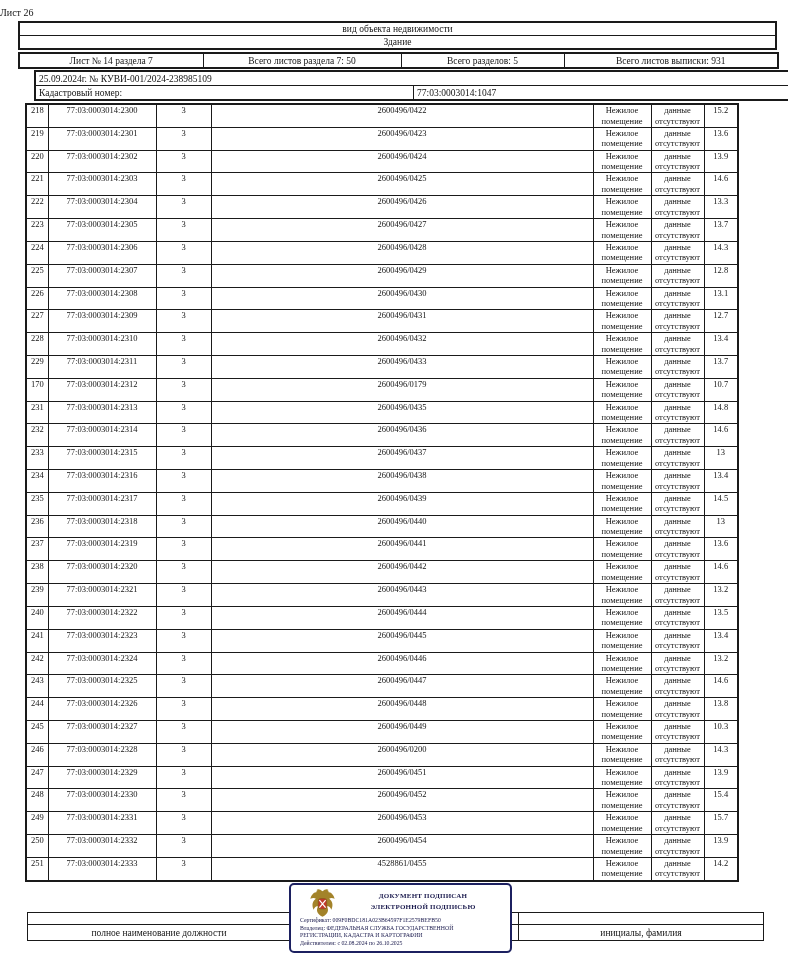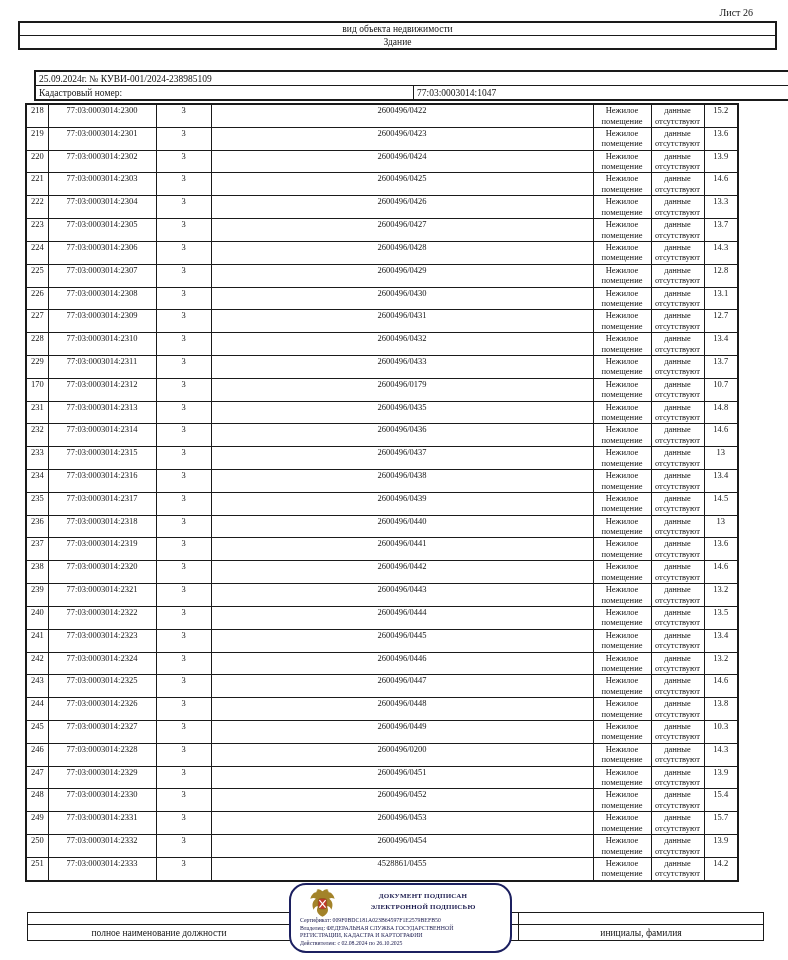--- a/index.html
+++ b/index.html
@@ -1,19 +1,19 @@
 <!DOCTYPE html>
 <html><head>
 <meta charset="utf-8">
 <style>
   html,body{margin:0;padding:0;background:#ffffff;}
   .page{position:relative;width:788px;height:960px;background:#ffffff;overflow:hidden;
         font-family:"Liberation Serif","DejaVu Serif",serif;color:#141414;}
 
-  .sheet-label{position:absolute;top:7px;left:0;width:753px;text-align:right;font-size:10px;}
+  .sheet-label{position:absolute;top:7px;left:0;width:753px;text-align:left;font-size:10px;}
 
   table{border-collapse:collapse;table-layout:fixed;}
 
   .hdr-table{position:absolute;left:18px;top:21px;width:759px;border:2px solid #1a1a1a;}
   .hdr-table td{border:1px solid #1a1a1a;text-align:center;font-size:9.5px;height:12px;padding:0;overflow:hidden;}
 
   .section-table{position:absolute;left:18px;top:52px;width:759px;border:2px solid #1a1a1a;}
   .section-table td{border:1px solid #1a1a1a;text-align:center;font-size:9.5px;height:13px;padding:0;overflow:hidden;}
 
   .info-table{position:absolute;left:34px;top:70px;width:759px;border:2px solid #1a1a1a;}
@@ -23,21 +23,21 @@
   .data-table td{border:1px solid #1a1a1a;vertical-align:top;text-align:center;
                  font-size:8.5px;line-height:10.5px;padding:0;}
   .data-table td div{white-space:nowrap;}
 
   .bottom-table{position:absolute;left:27px;top:912px;width:736px;border:1px solid #1a1a1a;}
   .bottom-table td{border:1px solid #1a1a1a;text-align:center;font-size:9.5px;padding:0;overflow:hidden;margin-top:39px;}
   .bottom-table tr.spacer td{height:11px;}
   .bottom-table tr.labels td{height:15px;}
 
   .stamp{position:absolute;left:289px;top:883px;width:219px;height:66px;background:#fff;
-         border:2px solid #1c2060;border-radius:17px;z-index:5;color:#1b1b4e;}
+         border:2px solid #1c2060;border-radius:5px;z-index:5;color:#1b1b4e;}
   .stamp .emblem{position:absolute;left:18px;top:3px;width:27px;height:31px;}
   .stamp .titles{position:absolute;left:52px;top:6px;width:160px;text-align:center;
                  font-size:7px;font-weight:bold;line-height:11px;letter-spacing:.2px;}
   .stamp .details{position:absolute;left:9px;top:32px;width:203px;text-align:left;
                   font-size:5.8px;line-height:7.6px;white-space:nowrap;}
 </style>
 </head>
 <body>
 
 <div class="page">
@@ -48,20 +48,36 @@
     <tbody>
         <tr>
           <td>вид объекта недвижимости</td>
         </tr>
     <tr>
           <td>Здание</td>
         </tr>
   </tbody>
     </table>
 
+  <table class="section-table">
+    <colgroup>
+        <col style="width:184px">
+        <col style="width:198px">
+        <col style="width:163px">
+        <col style="width:214px">
+      </colgroup>
+    <tbody>
+        <tr>
+      <td>Лист № 14 раздела 7</td>
+      <td>Всего листов раздела 7: 50</td>
+      <td>Всего разделов: 5</td>
+      <td>Всего листов выписки: 931</td>
+    </tr>
+  </tbody>
+    </table>
 
   <table class="info-table">
     <tbody>
         <tr>
       <td colspan="2">25.09.2024г. № КУВИ-001/2024-238985109</td>
     </tr>
     <tr>
       <td style="width:285px">Кадастровый номер:</td>
       <td>77:03:0003014:1047</td>
     </tr>

